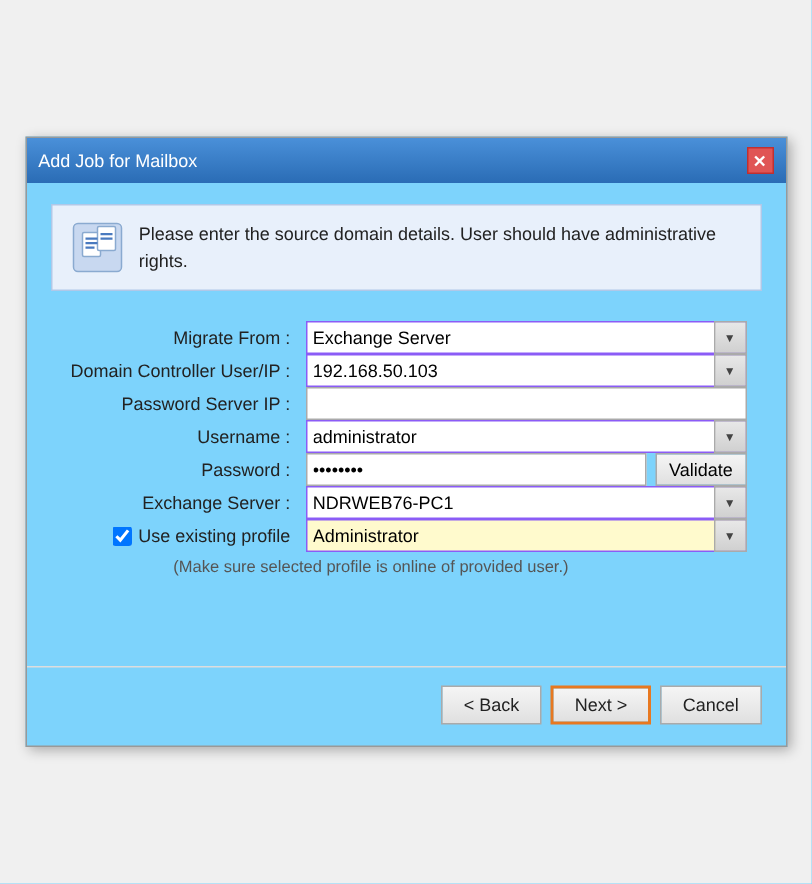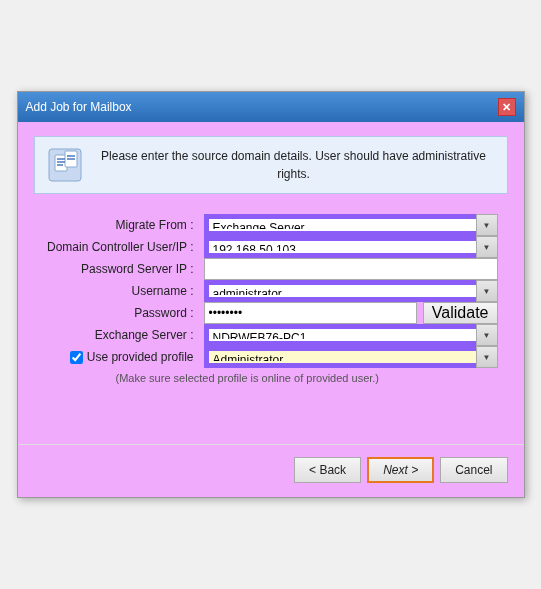--- a/index.html
+++ b/index.html
@@ -7,21 +7,21 @@
       font-family: 'Segoe UI', Tahoma, Arial, sans-serif;
       font-size: 12px;
       background: #f0f0f0;
       display: flex;
       justify-content: center;
       align-items: center;
       min-height: 100vh;
     }
     .window {
       width: 508px;
-      background: #f0abfc;
+      background: #7dd3fc;
       border: 1px solid #999;
       box-shadow: 2px 2px 8px rgba(0,0,0,0.3);
     }
     .title-bar {
       background: linear-gradient(to bottom, #4a90d9, #2a6cb5);
       color: white;
       padding: 6px 8px;
       display: flex;
       justify-content: space-between;
       align-items: center;
@@ -44,21 +44,20 @@
       padding: 14px 16px;
     }
     .info-box {
       display: flex;
       align-items: flex-start;
       background: #e8f0fb;
       border: 1px solid #b0c8e8;
       padding: 10px 12px;
       margin-bottom: 20px;
       gap: 10px;
-      text-align: center;
     }
     .info-icon {
       width: 36px;
       height: 36px;
       flex-shrink: 0;
     }
     .info-text {
       font-size: 12px;
       color: #222;
       line-height: 1.5;
@@ -97,21 +96,21 @@
     .select-wrapper {
       flex: 1;
       position: relative;
       display: inline-flex;
       align-items: center;
     }
     .select-input {
       flex: 1;
       height: 22px;
       padding: 2px 30px 2px 4px;
-      border: 5px solid #8b5cf6;
+      border: 1px solid #8b5cf6;
       background: white;
       font-size: 12px;
       appearance: none;
       -webkit-appearance: none;
       outline: none;
       cursor: pointer;
       width: 100%;
     }
     .select-arrow {
       position: absolute;
@@ -132,21 +131,21 @@
       color: #444;
     }
     .select-yellow {
       background: #fffacd;
     }
     .validate-btn {
       height: 22px;
       padding: 0 8px;
       background: linear-gradient(to bottom, #f5f5f5, #e0e0e0);
       border: 1px solid #aaa;
-      font-size: 16px;
+      font-size: 12px;
       cursor: pointer;
       white-space: nowrap;
     }
     .checkbox-row {
       display: flex;
       align-items: center;
       margin-bottom: 4px;
     }
     .checkbox-label-area {
       width: 160px;
@@ -184,21 +183,20 @@
       padding: 0 14px;
       background: linear-gradient(to bottom, #f5f5f5, #e0e0e0);
       border: 1px solid #aaa;
       font-size: 12px;
       cursor: pointer;
       color: #222;
     }
     .footer-btn-next {
       border: 2px solid #e87820;
       background: linear-gradient(to bottom, #f5f5f5, #e0e0e0);
-      font-style: italic;
     }
   </style>
 </head>
 <body>
 
 <div class="window">
 
   <div class="title-bar">
     <span>Add Job for Mailbox</span>
     <div class="title-bar-close">✕</div>
@@ -282,21 +280,21 @@
             </select>
             <div class="select-arrow">▼</div>
           </div>
         </div>
       </div>
 
       <div class="checkbox-row">
         <div class="checkbox-label-area">
           <label>
             <input type="checkbox" checked="" style="">
-            <span>Use provided profile</span>
+            <span>Use existing profile</span>
           </label>
         </div>
         <div class="form-control">
           <div class="select-wrapper">
             <select class="select-input select-yellow">
               <option>Administrator</option>
             </select>
             <div class="select-arrow">▼</div>
           </div>
         </div>

